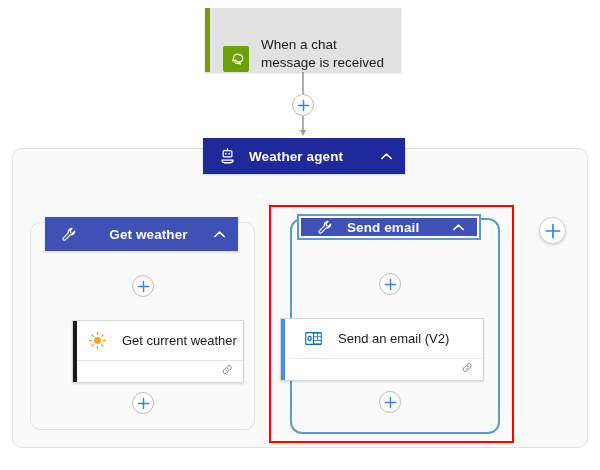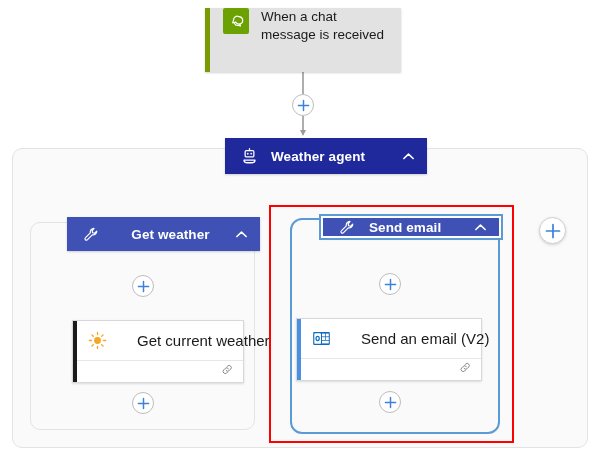--- a/index.html
+++ b/index.html
@@ -29,40 +29,39 @@
   .tool-group.left{left:30px;top:222px;width:225px;height:208px;}
   .tool-group.selected{
     left:290px;top:218px;width:210px;height:216px;
     border:2px solid #5b9bd5;background:#fafafa;border-radius:12px;
   }
 
   
   .trigger{
     left:205px;top:8px;width:196px;height:64px;
     background:#e2e2e2;
-    display:flex;align-items:flex-start;
+    display:flex;align-items:flex-end;
     box-shadow:0 1px 2px rgba(0,0,0,.18);
   }
   .trigger .accent{width:5px;height:100%;background:#7a9a01;flex:0 0 5px;}
   .trigger .ico{
     width:26px;height:26px;margin-left:13px;flex:0 0 26px;
     background:#6ba100;border-radius:2px;
     display:flex;align-items:center;justify-content:center;
   }
   .trigger .txt{
     margin-left:12px;font-size:13.5px;color:#1a1a1a;
     line-height:1.35;font-weight:400;padding-right:8px;
   }
 
   
   .node{
     display:flex;align-items:center;
     color:#fff;box-sizing:border-box;
     box-shadow:0 1px 2px rgba(0,0,0,.18);
-    margin-left:22px;
   }
   .node .nico{
     width:22px;height:22px;flex:0 0 22px;margin-left:13px;
     display:flex;align-items:center;justify-content:center;
   }
   .node .nlabel{
     flex:1;margin-left:11px;font-size:13.5px;font-weight:700;
     letter-spacing:.1px;white-space:nowrap;
   }
   .node .chev{
@@ -83,27 +82,27 @@
     box-shadow:0 1px 2px rgba(0,0,0,.12);
     display:flex;flex-direction:column;
   }
   .card .bar{position:absolute;left:0;top:0;bottom:0;width:4px;}
   .card .crow{
     display:flex;align-items:center;height:40px;
     border-bottom:1px solid #e6e6e6;padding-left:12px;
   }
   .card .cico{width:24px;height:24px;flex:0 0 24px;
     display:flex;align-items:center;justify-content:center;}
-  .card .ctxt{margin-left:28px;font-size:15px;color:#1a1a1a;white-space:nowrap;}
+  .card .ctxt{margin-left:13px;font-size:13px;color:#1a1a1a;white-space:nowrap;}
   .card .cfoot{height:22px;display:flex;align-items:center;
     justify-content:flex-end;padding-right:8px;}
 
   .card-weather{left:72px;top:320px;width:172px;height:63px;}
   .card-weather .bar{background:#1b1b1b;}
-  .card-email{left:296px;top:318px;width:186px;height:63px;}
+  .card-email{left:280px;top:318px;width:204px;height:63px;padding-left:8px;}
   .card-email .bar{background:#4a90e2;}
 
   
   .plus{
     width:22px;height:22px;border-radius:50%;
     background:#ffffff;border:1px solid #bdbdbd;
     display:flex;align-items:center;justify-content:center;
     cursor:pointer;
   }
   .plus svg{display:block;}

